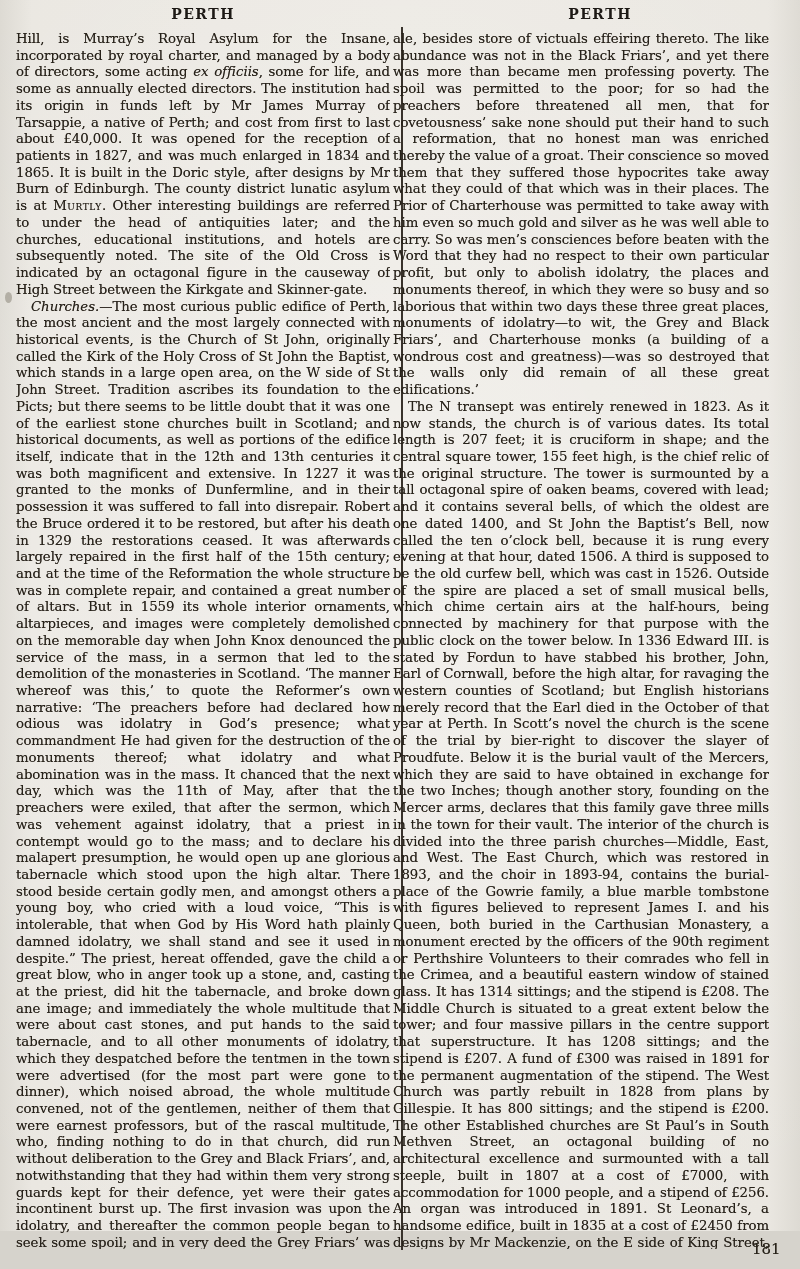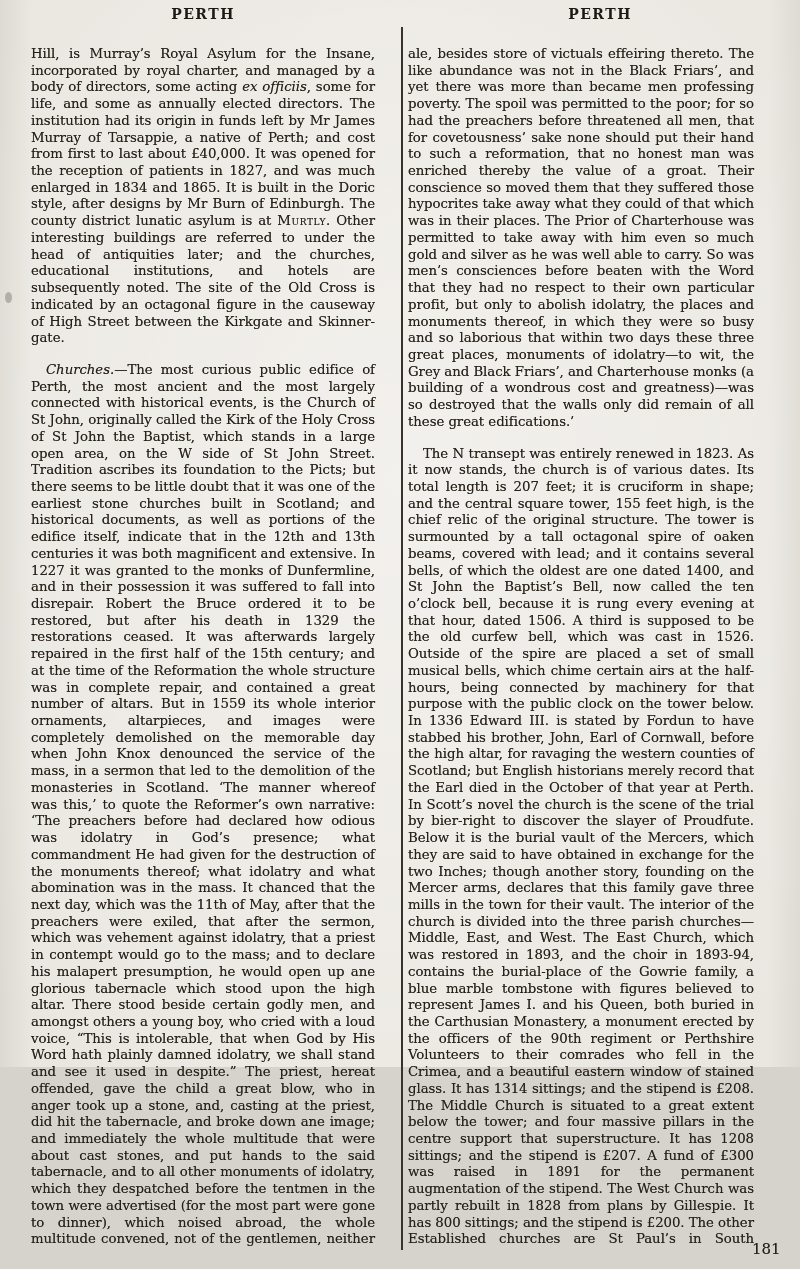--- a/index.html
+++ b/index.html
@@ -4,21 +4,21 @@
 <style>
   html, body { margin: 0; padding: 0; }
   body {
     width: 800px; height: 1269px;
     font-family: "DejaVu Serif", "Liberation Serif", serif;
     background: #d6d3cc;
     overflow: hidden;
   }
   .page {
     position: relative;
-    width: 800px; height: 1067px;
+    width: 800px; height: 1231px;
     background:
       radial-gradient(ellipse 130% 110% at 50% 45%, rgba(255,255,255,0.35) 0%, rgba(255,255,255,0) 60%),
       linear-gradient(90deg, #dcd9d2 0%, #eae7e1 4%, #ece9e3 50%, #eae7e1 96%, #ddDAd3 100%),
       #e9e6e0;
     color: #231f1b;
   }
   .running-head {
     position: absolute; top: 6px; height: 18px;
     text-align: center;
     font-weight: 700; font-size: 14px; letter-spacing: 1.5px;
@@ -30,21 +30,21 @@
     position: absolute; top: 31px; height: 1218px;
     overflow: hidden;
     text-align: justify;
     font-size: 13.3px; line-height: 16.72px;
     letter-spacing: -0.05px;
     color: #262119;
     text-shadow: 0 0 0.45px rgba(38,30,22,0.55);
   }
   .column.left  { left: 16px;  width: 374px; }
   .column.right { left: 393px; width: 376px; }
-  .column p { margin: 15px; padding: 0; }
+  .column p { margin: 0; padding: 0; }
   .column p.indent { text-indent: 15px; }
   .run-italic { font-style: italic; }
   .run-smallcaps { font-variant: small-caps; letter-spacing: 0.6px; }
   .divider {
     position: absolute; left: 401px; top: 27px;
     width: 2px; height: 1223px;
     background: #38322b;
   }
   .page-number {
     position: absolute; left: 752px; top: 1240px;

